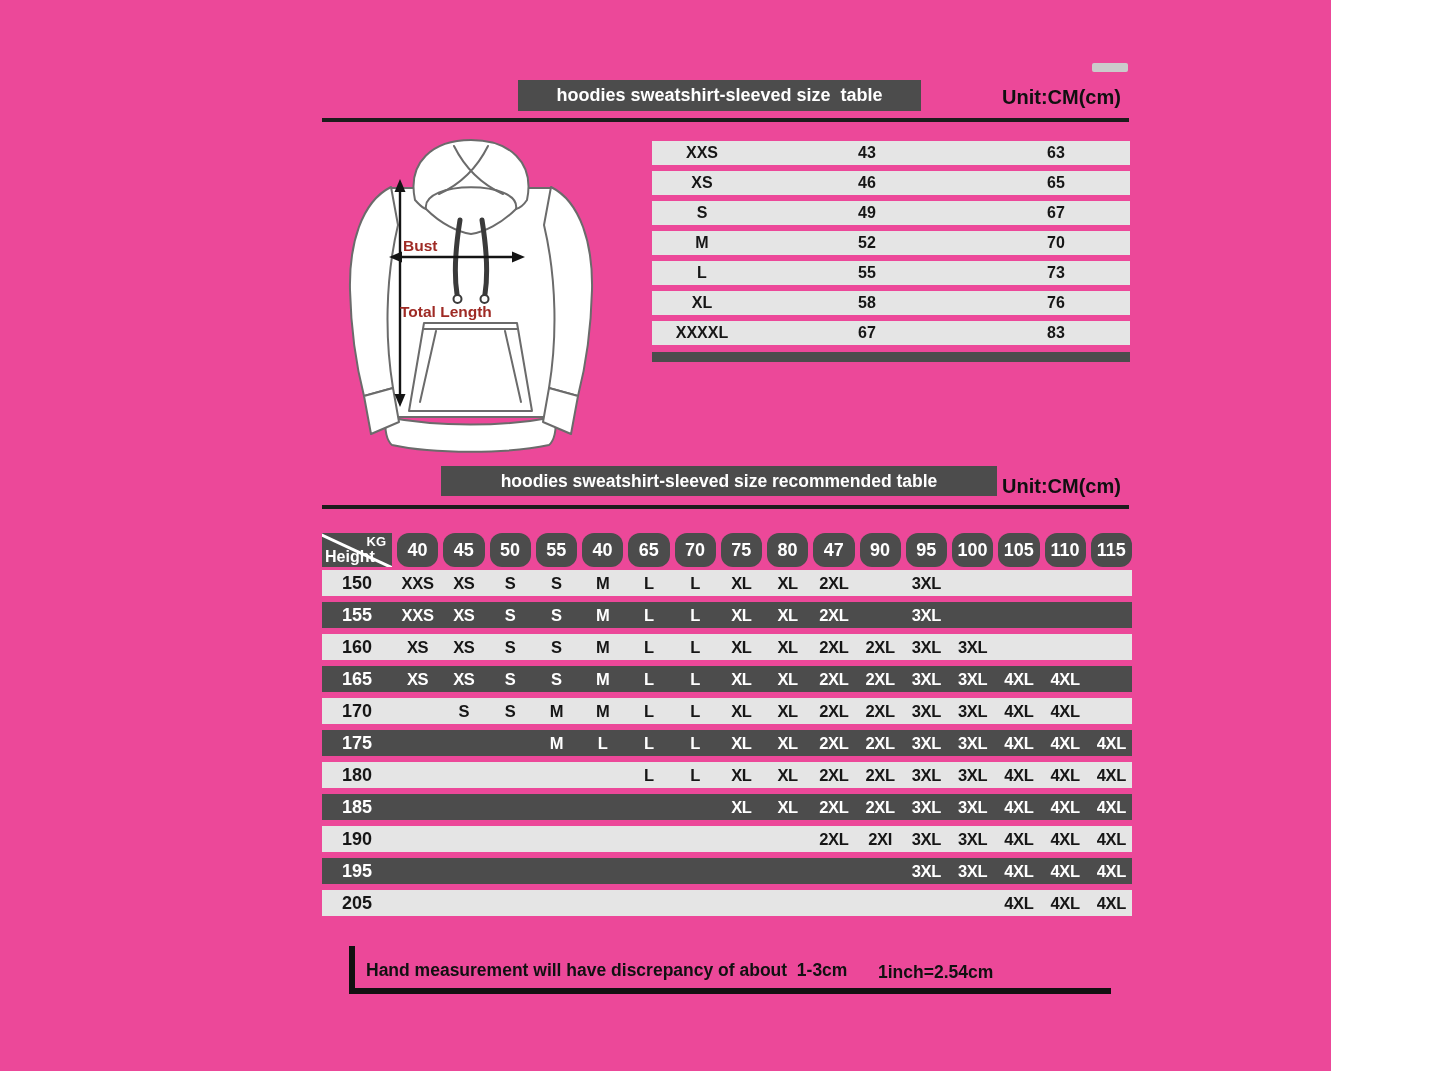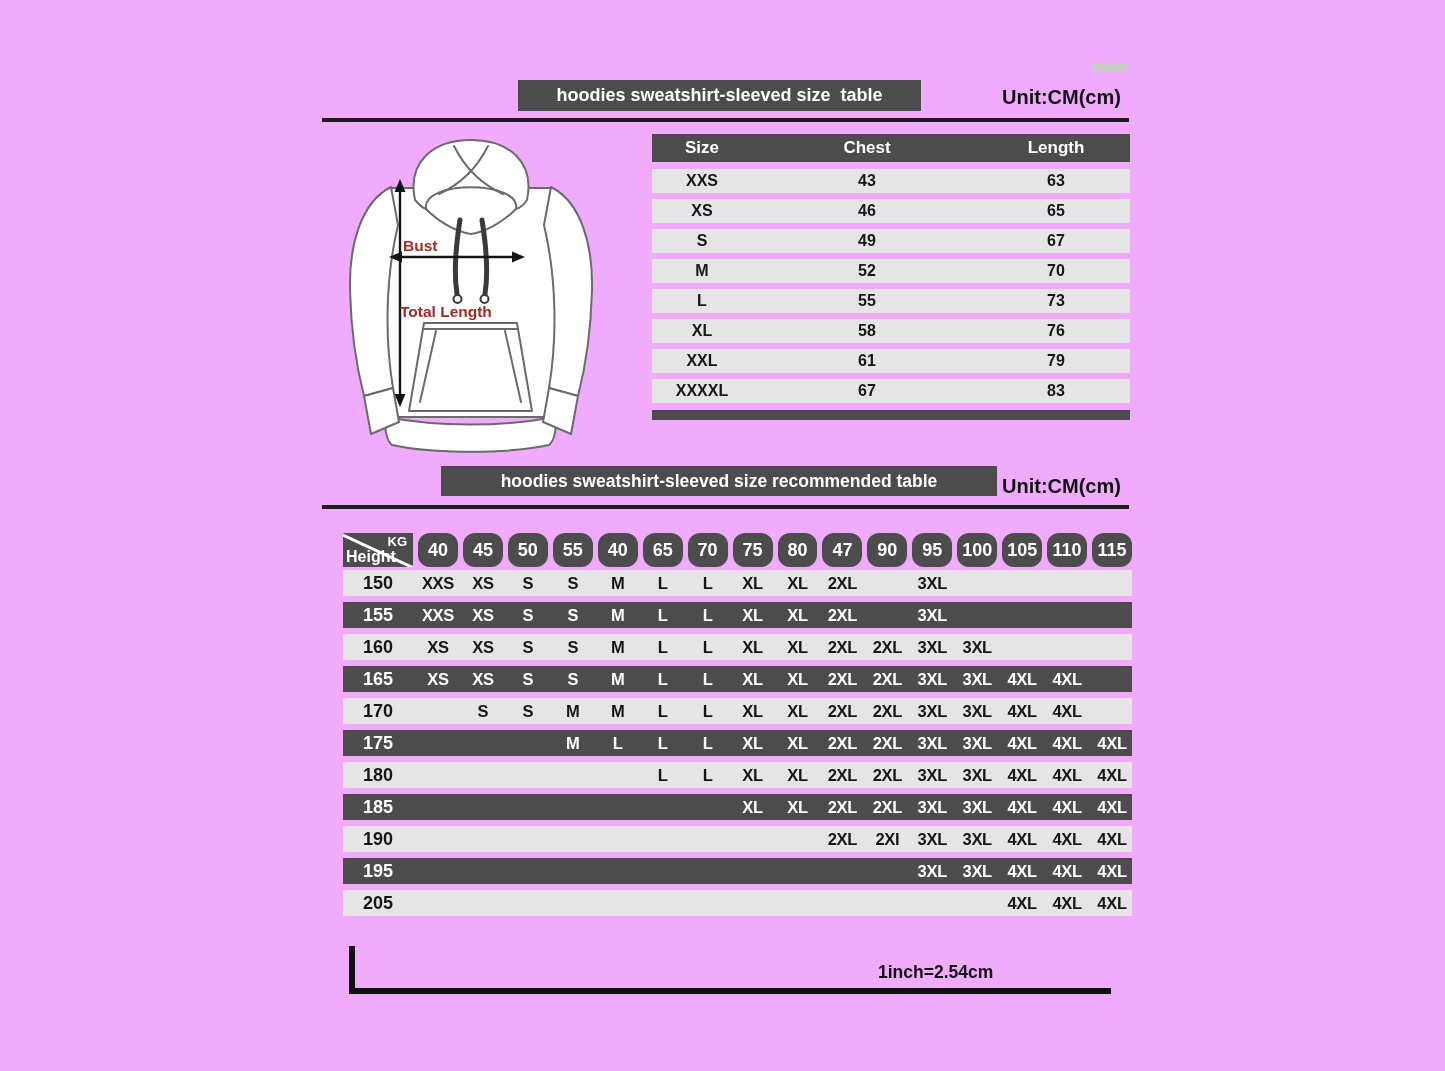--- a/index.html
+++ b/index.html
@@ -1,17 +1,17 @@
 <!DOCTYPE html>
 <html><head>
 <meta charset="utf-8">
 <style>
   html,body { margin:0; padding:0; background:#fff; }
   .canvas {
-    position:relative; width:1445px; height:1071px; background:#f0abfc;
+    position:relative; width:1331px; height:1071px; background:#ec4899;
     font-family:"Liberation Sans", sans-serif; overflow:hidden; color:#161616;
   }
   
   .title-bar {
     position:absolute; background:#4c4c4c; color:#fff; font-weight:bold;
     display:flex; align-items:center; justify-content:center; white-space:pre;
   }
   .t1 { left:518px; top:80px; width:403px; height:31px; font-size:18px; }
   .t2 { left:441px; top:466px; width:556px; height:30px; font-size:17.5px; }
   .unit { position:absolute; color:#101010; font-weight:bold; font-size:20px; white-space:pre; }
@@ -36,21 +36,21 @@
   .sizetable { position:absolute; left:652px; top:134px; width:478px; }
   .st-grid { display:grid; grid-template-columns:100px 230px 148px; }
   .st-header { height:28px; background:#4c4c4c; color:#fff; font-size:17px; font-weight:bold; }
   .st-header > div, .st-row > div { display:flex; align-items:center; justify-content:center; }
   .st-row { height:24px; margin-top:6px; background:#e5e5e5; color:#161616; font-size:16px; font-weight:bold; }
   .st-row:first-child { margin-top:7px; }
   .st-footer { height:10px; margin-top:7px; background:#4c4c4c; }
 
   
   .matrix { position:absolute; left:322px; top:533px; width:810px; }
-  .mx-grid { display:grid; grid-template-columns:70px repeat(16, 1fr); column-gap:5px;margin-left:21px; }
+  .mx-grid { display:grid; grid-template-columns:70px repeat(16, 1fr); column-gap:5px; }
   .mx-wcell { height:34px; background:#4c4c4c; color:#fff; font-weight:bold; font-size:18px;
               display:flex; align-items:center; justify-content:center;border-radius:12px; }
   .mx-corner { position:relative; height:34px; background:#4c4c4c; color:#fff; overflow:hidden; }
   .mx-corner .diag { position:absolute; left:-3px; top:-1px; width:82px; height:2.6px; background:#fff;
                      transform-origin:0 0; transform:rotate(25deg); }
   .mx-corner .kg { position:absolute; right:6px; top:1px; font-size:13px; font-weight:bold; }
   .mx-corner .hgt { position:absolute; left:3px; bottom:1px; font-size:16px; font-weight:bold; }
   .mx-rows { margin-top:3px; }
   .mx-row { height:26px; margin-top:6px; }
   .mx-row:first-child { margin-top:0; }
@@ -109,25 +109,20 @@
 
     <line class="arrow" x1="74" y1="127" x2="194" y2="127"></line>
     <polygon class="head" points="66,127 79,121.5 79,132.5"></polygon>
     <polygon class="head" points="202,127 189,121.5 189,132.5"></polygon>
 
     <text class="redlbl" x="80" y="121">Bust</text>
     <text class="redlbl" x="77" y="187">Total Length</text>
   </svg>
 
   <div class="sizetable">
-    <div class="st-header st-grid">
-      <div>Size</div>
-      <div>Chest</div>
-      <div>Length</div>
-    </div>
     <div id="st-rows">
         <div class="st-row st-grid">
           <div class="">XXS</div>
           <div class="">43</div>
           <div class="">63</div>
         </div>
         <div class="st-row st-grid">
           <div class="">XS</div>
           <div class="">46</div>
           <div class="">65</div>
@@ -144,25 +139,20 @@
         </div>
         <div class="st-row st-grid">
           <div class="">L</div>
           <div class="">55</div>
           <div class="">73</div>
         </div>
         <div class="st-row st-grid">
           <div class="">XL</div>
           <div class="">58</div>
           <div class="">76</div>
-        </div>
-        <div class="st-row st-grid">
-          <div class="">XXL</div>
-          <div class="">61</div>
-          <div class="">79</div>
         </div>
         <div class="st-row st-grid">
           <div class="">XXXXL</div>
           <div class="">67</div>
           <div class="">83</div>
         </div>
       </div>
     <div class="st-footer"></div>
   </div>
 
@@ -404,15 +394,16 @@
           <div class="mx-cell"></div>
           <div class="mx-cell">4XL</div>
           <div class="mx-cell">4XL</div>
           <div class="mx-cell">4XL</div>
         </div>
       </div>
   </div>
 
   <div class="fn-vbar"></div>
   <div class="fn-hbar"></div>
+  <div class="fn-text">Hand measurement will have discrepancy of about  1-3cm</div>
   <div class="fn-conv">1inch=2.54cm</div>
 
 </div>
 
 </body></html>

